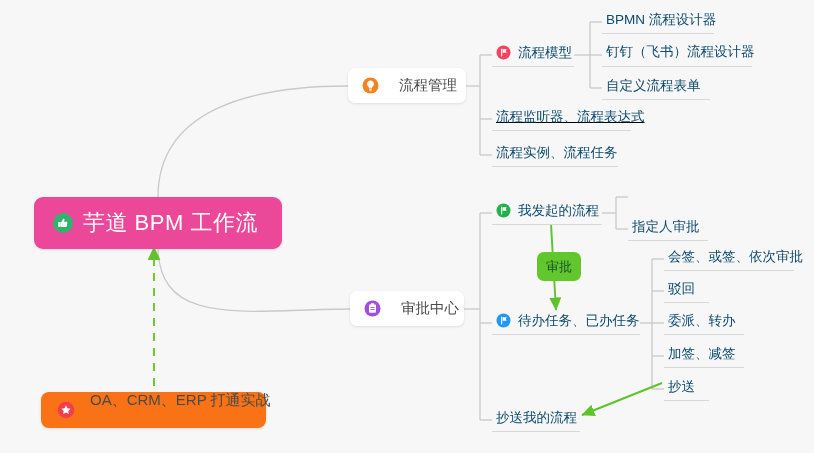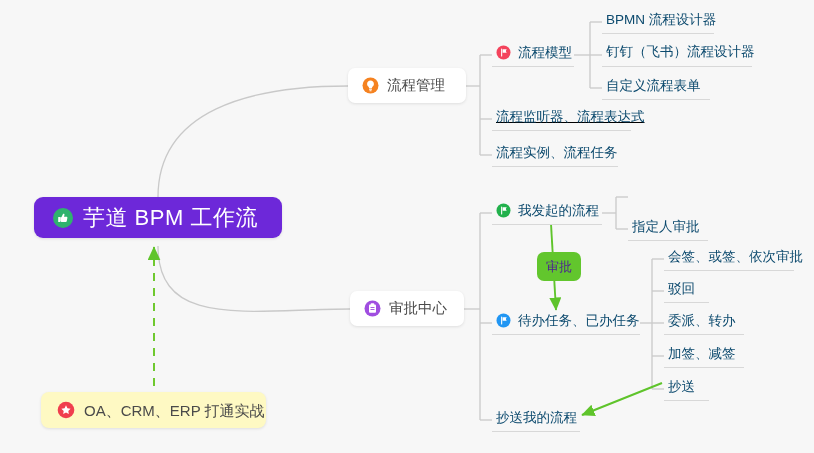--- a/index.html
+++ b/index.html
@@ -10,39 +10,39 @@
     overflow:hidden;
     position:relative;
   }
   #canvas{position:absolute;left:0;top:0;width:814px;height:453px;}
   svg.links{position:absolute;left:0;top:0;width:814px;height:453px;pointer-events:none;}
 
   
   .root-node{
     position:absolute;
     display:flex;align-items:center;gap:9px;
-    background:#6d28d9;
+    background:#ec4899;
     border-radius:9px;
     padding:0 18px;
-    height:41px;
+    height:52px;
     box-shadow:0 1px 3px rgba(0,0,0,.10);
     box-sizing:border-box;
   }
   .root-label{
     color:#ffffff;
     font-size:22px;
     letter-spacing:.5px;
     white-space:nowrap;
     line-height:1;
   }
 
   
   .card-node{
     position:absolute;
-    display:flex;align-items:center;gap:8px;
+    display:flex;align-items:center;gap:20px;
     background:#ffffff;
     border-radius:7px;
     padding:0 14px;
     height:35px;
     box-shadow:0 1px 3px rgba(0,0,0,.10);
     box-sizing:border-box;
   }
   .card-label{
     color:#4a4a4a;font-size:14.5px;white-space:nowrap;line-height:1;
   }
@@ -60,31 +60,31 @@
   .u-node .t{
     color:#0c4a6e;font-size:13.5px;line-height:1;white-space:nowrap;
   }
 
   
   .badge{
     position:absolute;
     background:#62c62d;
     border-radius:7px;
     display:flex;align-items:center;justify-content:center;
-    color:#4c1d95;font-size:13px;
+    color:#14532d;font-size:13px;
     padding:0 9px;height:29px;
     box-sizing:border-box;
     z-index:4;
   }
 
   
   .callout{
     position:absolute;
-    display:flex;align-items:center;gap:9px;
-    background:#fef9c3;border-radius:8px;
+    display:flex;gap:15px;
+    background:#f97316;border-radius:8px;
     padding:0 16px;height:36px;
     box-shadow:0 1px 3px rgba(0,0,0,.10);
     box-sizing:border-box;
   }
   .callout .t{color:#4a4a4a;font-size:15px;white-space:nowrap;line-height:1;}
 
   
   .ico{display:inline-flex;align-items:center;justify-content:center;flex:0 0 auto;}
 </style>
 </head>

